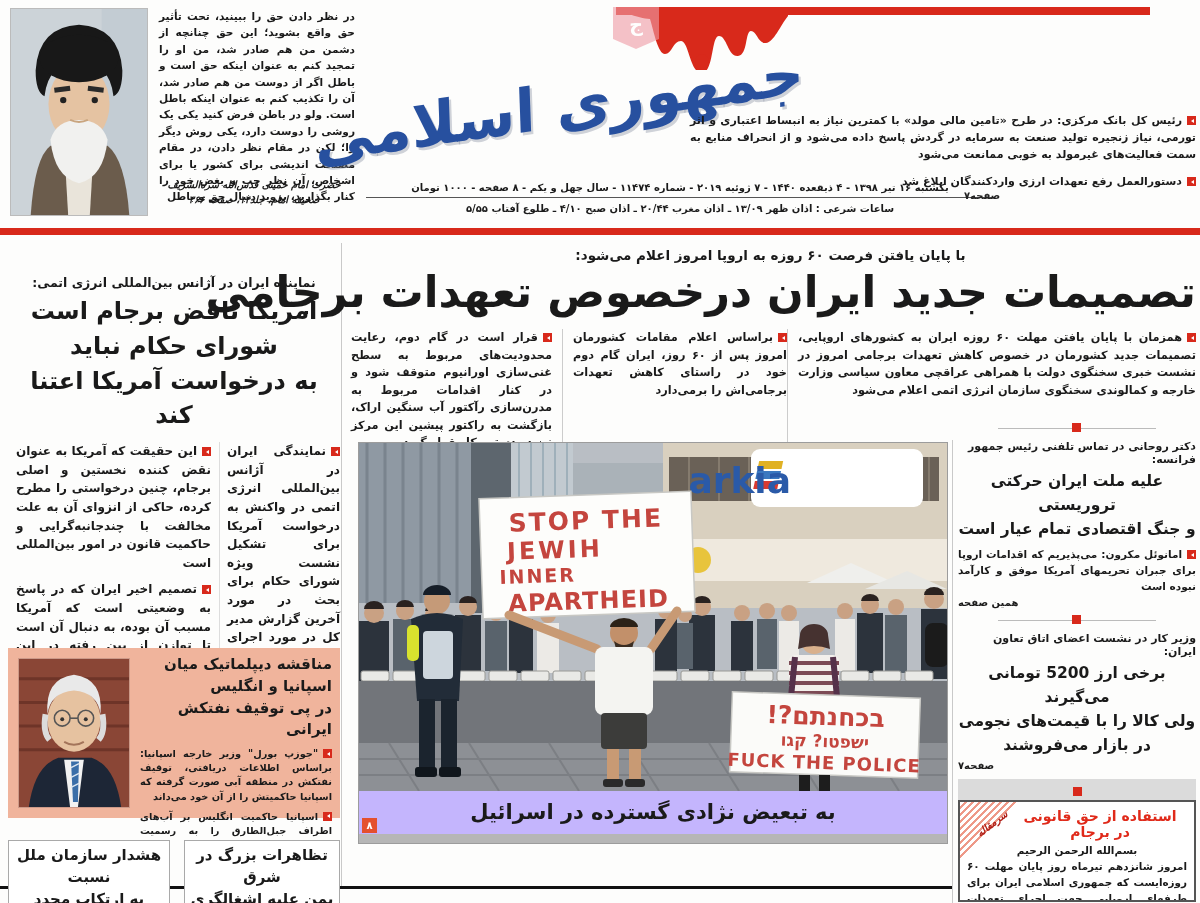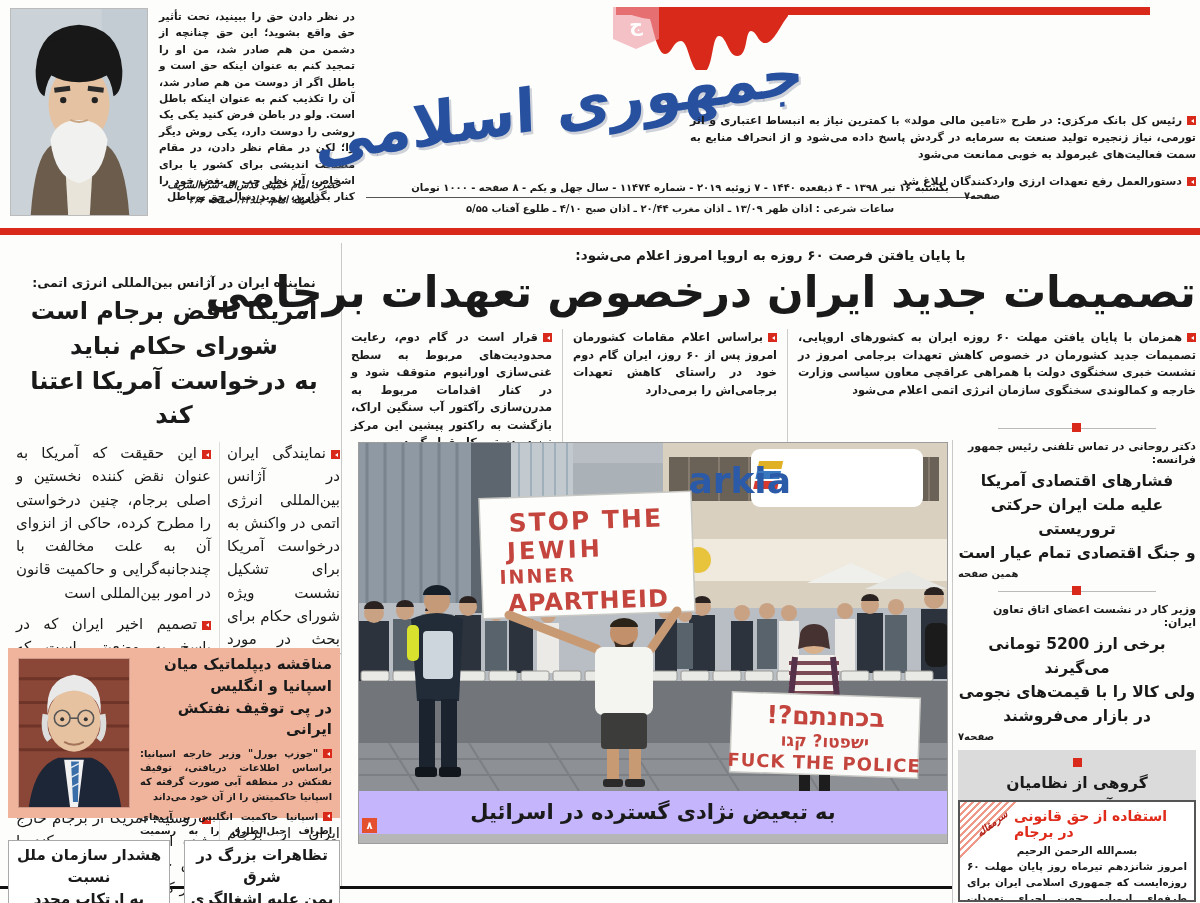--- a/index.html
+++ b/index.html
@@ -39,39 +39,39 @@
   #vdiv2 { left:952px; top:440px; width:1px; height:463px; background:#c9c9c9; }
   #black-rule { left:0; top:886px; width:952px; height:3px; background:#111; }
 
   
   #left-col { left:8px; top:243px; width:332px; height:645px;margin-top:26px; }
   #ls-kicker { text-align:center; font-size:12.5px; font-weight:bold; padding-top:6px; }
   #ls-head { text-align:center; font-size:24px; font-weight:bold; line-height:1.45; margin-top:4px; }
   #ls-body { display:flex; margin-top:9px; }
   #ls-body .subcol-r { width:120px; padding-left:7px; }
   #ls-body .subcol-l { width:204px; border-right:1px solid #ddd; padding-right:8px; }
-  .ls-item { font-size:15px; font-weight:normal; line-height:1.55; margin-bottom:8px; }
+  .ls-item { font-size:12px; font-weight:bold; line-height:1.55; margin-bottom:8px; }
   #borrell { position:absolute; left:0; top:379px; width:332px; height:170px; background:#f0b49c; }
   #borrell-photo { position:absolute; left:10px; top:10px; width:112px; height:150px; border:1px solid #c98; }
   #borrell-text { position:absolute; right:8px; top:6px; width:192px; }
   #bb-head { font-size:15px; font-weight:bold; line-height:1.45; text-align:right; }
   .bb-bullet { font-size:9.8px; font-weight:bold; line-height:1.45; margin-top:6px; }
   #bl-box-r { position:absolute; left:176px; top:571px; width:156px; height:72px; background:#fff; border:1px solid #a9a9a9; }
   #bl-box-l { position:absolute; left:0; top:571px; width:162px; height:72px; background:#fff; border:1px solid #a9a9a9; }
   .bl-text { font-size:15px; font-weight:bold; line-height:1.45; text-align:center; padding-top:4px; }
   .bl-page { font-size:8.5px; font-weight:bold; text-align:right; direction:ltr; padding-left:6px; margin-top:-3px; }
 
   
   #main-top { left:345px; top:243px; width:851px; }
   #ms-kicker { text-align:center; font-size:13.5px; font-weight:bold; padding-top:4px; }
   #ms-head { text-align:center; font-size:43px; font-weight:bold; margin-top:4px; white-space:nowrap; letter-spacing:-.5px; }
   #ms-lead { display:flex; margin-top:12px; }
   #ms-lead .lead-c { font-size:11.3px; font-weight:bold; line-height:1.55; }
   #ms-lead .c1 { width:398px; }
-  #ms-lead .c2 { width:215px; border-right:1px solid #ccc; margin-right:10px; padding-right:10px; }
+  #ms-lead .c2 { width:215px; border-right:1px solid #ccc; margin-right:10px; }
   #ms-lead .c3 { width:212px; border-right:1px solid #ccc; margin-right:10px; padding-right:10px; }
 
   
   #photo-frame { left:358px; top:442px; width:590px; background:#c4b5fd; border:1px solid #9c9c9c; }
   #photo-caption { text-align:center; font-size:21px; font-weight:bold; line-height:1.5; padding:6px 0 2px; }
   #photo-marker { position:absolute; left:3px; bottom:12px; width:15px; height:15px; background:#e4502e; color:#fff; font-size:10px; font-weight:bold; text-align:center; line-height:15px; }
   #photo-graybar { height:9px; background:#b6b6b6; margin-top:3px; }
 
   
   #sidebar { left:958px; top:420px; width:238px; }
@@ -83,21 +83,21 @@
   .sb-bullet { font-size:10.5px; font-weight:bold; line-height:1.5; margin-top:6px; }
   .sb-page { font-size:10px; font-weight:bold; text-align:left; margin:3px 0 4px; }
   #sb-gray { background:#dbdbdb; padding:6px 8px 4px; margin-top:8px; }
   #sb-gray .gsq { display:block; width:9px; height:9px; background:#d8291b; margin:2px auto 4px; }
 
   #editorial { left:958px; top:800px; width:238px; height:102px; border:2px solid #555; background:#fff; overflow:hidden; }
   #ed-corner { position:absolute; left:0; top:0; width:58px; height:58px;
     background:repeating-linear-gradient(135deg,#fff 0 3px,#e98 3px 5px);
     clip-path:polygon(0 0,100% 0,0 100%); }
   #ed-corner-label { position:absolute; left:2px; top:16px; width:60px; transform:rotate(-38deg); font-size:10px; font-style:italic; font-weight:bold; color:#b02018; text-align:center; }
-  #ed-title { color:#e02a1a; font-size:14px; font-weight:bold; text-align:left; padding:6px 8px 0 54px; }
+  #ed-title { color:#e02a1a; font-size:14px; font-weight:bold; text-align:center; padding:6px 8px 0 54px; }
   #ed-basmala { font-size:10.5px; font-weight:bold; text-align:center; margin-top:4px; }
   #ed-body { font-size:10.4px; font-weight:bold; line-height:1.55; padding:2px 7px 0; }
 </style>
 </head>
 <body>
 
 <div class="abs" id="imam-box">
   <svg id="imam-photo" viewBox="0 0 138 208" preserveAspectRatio="none">
     <rect width="138" height="208" fill="#ccd3d8"></rect>
     <rect x="92" y="0" width="46" height="208" fill="#c3ccd3"></rect>
@@ -391,24 +391,24 @@
     <div id="photo-marker" style="bottom:10px">۸</div>
     <div id="photo-graybar"></div>
   </div>
 </div>
 
 <div class="abs" id="sidebar">
   <div class="sb-div"></div>
   <div>
     <div class="sb-kicker">دکتر روحانی در تماس تلفنی رئیس جمهور فرانسه:</div>
     <div class="sb-head">
-      <span style="display:block">فشارهای اقتصادی آمریکا</span>
       <span style="display:block">علیه ملت ایران حرکتی تروریستی</span>
       <span style="display:block">و جنگ اقتصادی تمام عیار است</span>
     </div>
+    <div class="sb-bullet just"><span class="rsq"></span><span>امانوئل مکرون: می‌پذیریم که اقدامات اروپا برای جبران تحریمهای آمریکا موفق و کارآمد نبوده است</span></div>
     <div class="sb-page">همین صفحه</div>
   </div>
   <div class="sb-div"></div>
   <div>
     <div class="sb-kicker">وزیر کار در نشست اعضای اتاق تعاون ایران:</div>
     <div class="sb-head">
       <span style="display:block">برخی ارز 5200 تومانی می‌گیرند</span>
       <span style="display:block">ولی کالا را با قیمت‌های نجومی</span>
       <span style="display:block">در بازار می‌فروشند</span>
     </div>

